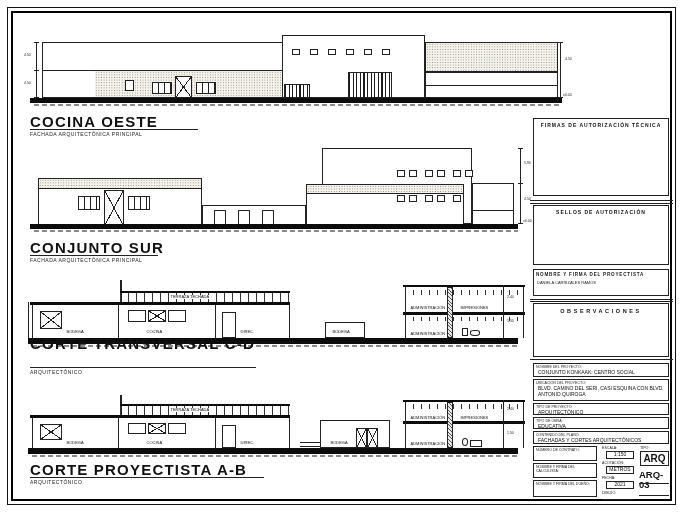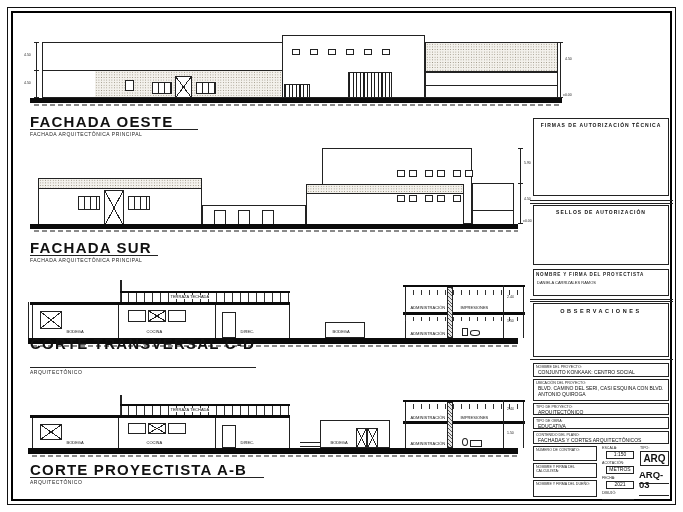--- a/index.html
+++ b/index.html
@@ -66,21 +66,21 @@
 
   <div class="ln" style="left:536px;top:14px;width:1px;height:56px"></div>
   <div class="ln" style="left:534px;top:14px;width:5px;height:1px"></div>
   <div class="ln" style="left:534px;top:69px;width:5px;height:1px"></div>
   <div class="dim" style="left:541px;top:30px">4.50</div>
   <div class="dim" style="left:539px;top:66px">±0.00</div>
 
   <div class="blk" style="left:6px;top:70px;width:532px;height:5px"></div>
   <div class="gsh" style="left:10px;top:76px;width:528px"></div>
 </div>
-<div class="ttl" style="left:30px;top:114px">FACHADA OESTE</div>
+<div class="ttl" style="left:30px;top:114px">COCINA OESTE</div>
 <div class="ln" style="left:30px;top:129px;width:168px;height:1px"></div>
 <div class="sub" style="left:30px;top:132px">FACHADA ARQUITECTÓNICA PRINCIPAL</div>
 
 <div class="a" style="left:24px;top:140px;width:548px;height:96px">
   <div class="b" style="left:298px;top:8px;width:150px;height:76px"></div>
   <div class="b" style="left:373px;top:30px;width:8px;height:7px"></div>
   <div class="b" style="left:385px;top:30px;width:8px;height:7px"></div>
   <div class="b" style="left:401px;top:30px;width:8px;height:7px"></div>
   <div class="b" style="left:413px;top:30px;width:8px;height:7px"></div>
   <div class="b" style="left:429px;top:30px;width:8px;height:7px"></div>
@@ -114,21 +114,21 @@
   <div class="ln" style="left:494px;top:8px;width:5px;height:1px"></div>
   <div class="ln" style="left:494px;top:43px;width:5px;height:1px"></div>
   <div class="ln" style="left:494px;top:83px;width:5px;height:1px"></div>
   <div class="dim" style="left:500px;top:22px">5.90</div>
   <div class="dim" style="left:500px;top:58px">4.50</div>
   <div class="dim" style="left:499px;top:80px">±0.00</div>
 
   <div class="blk" style="left:6px;top:84px;width:488px;height:5px"></div>
   <div class="gsh" style="left:10px;top:90px;width:484px"></div>
 </div>
-<div class="ttl" style="left:30px;top:240px">FACHADA SUR</div>
+<div class="ttl" style="left:30px;top:240px">CONJUNTO SUR</div>
 <div class="ln" style="left:30px;top:255px;width:128px;height:1px"></div>
 <div class="sub" style="left:30px;top:258px">FACHADA ARQUITECTÓNICA PRINCIPAL</div>
 
 <div class="a" style="left:24px;top:278px;width:510px;height:70px">
   <div class="ln" style="left:96px;top:2px;width:2px;height:22px"></div>
   <div class="blk" style="left:96px;top:13px;width:170px;height:2px"></div>
   <div class="tkx" style="left:96px;top:15px;width:170px;height:9px"></div>
   <div class="lbl" style="left:146px;top:17px">TERRAZA TECHADA</div>
   <div class="blk" style="left:6px;top:24px;width:260px;height:3px"></div>
   <div class="ln" style="left:8px;top:27px;width:1px;height:33px"></div>

